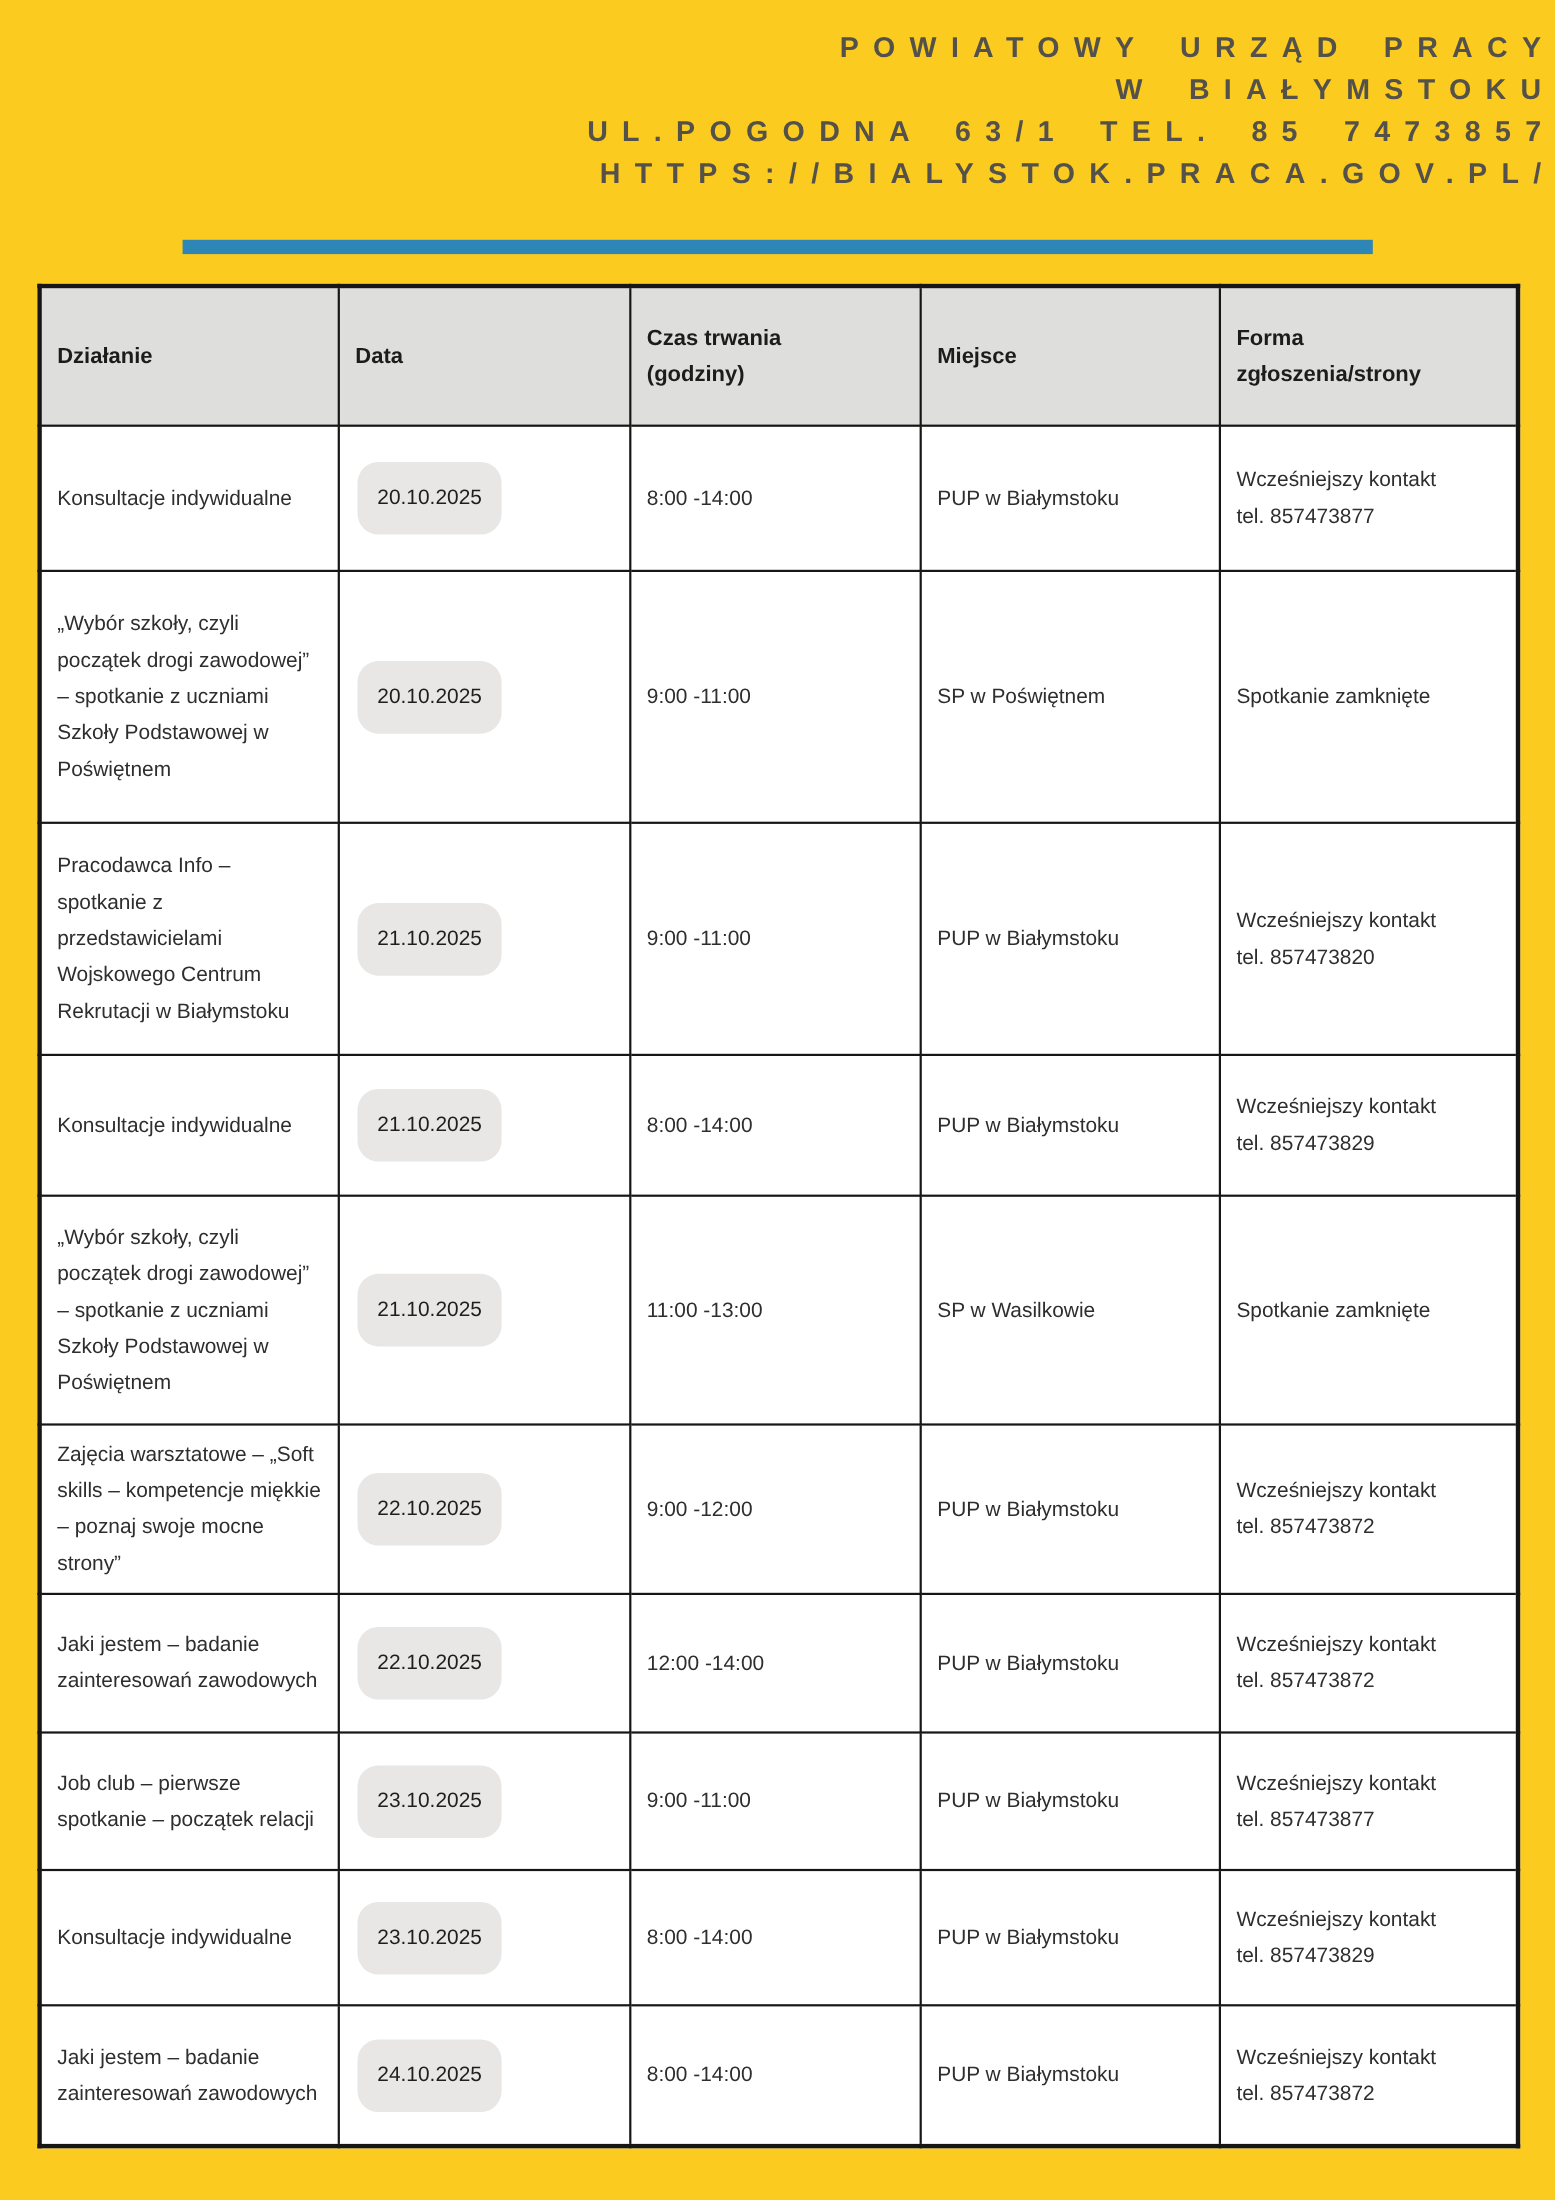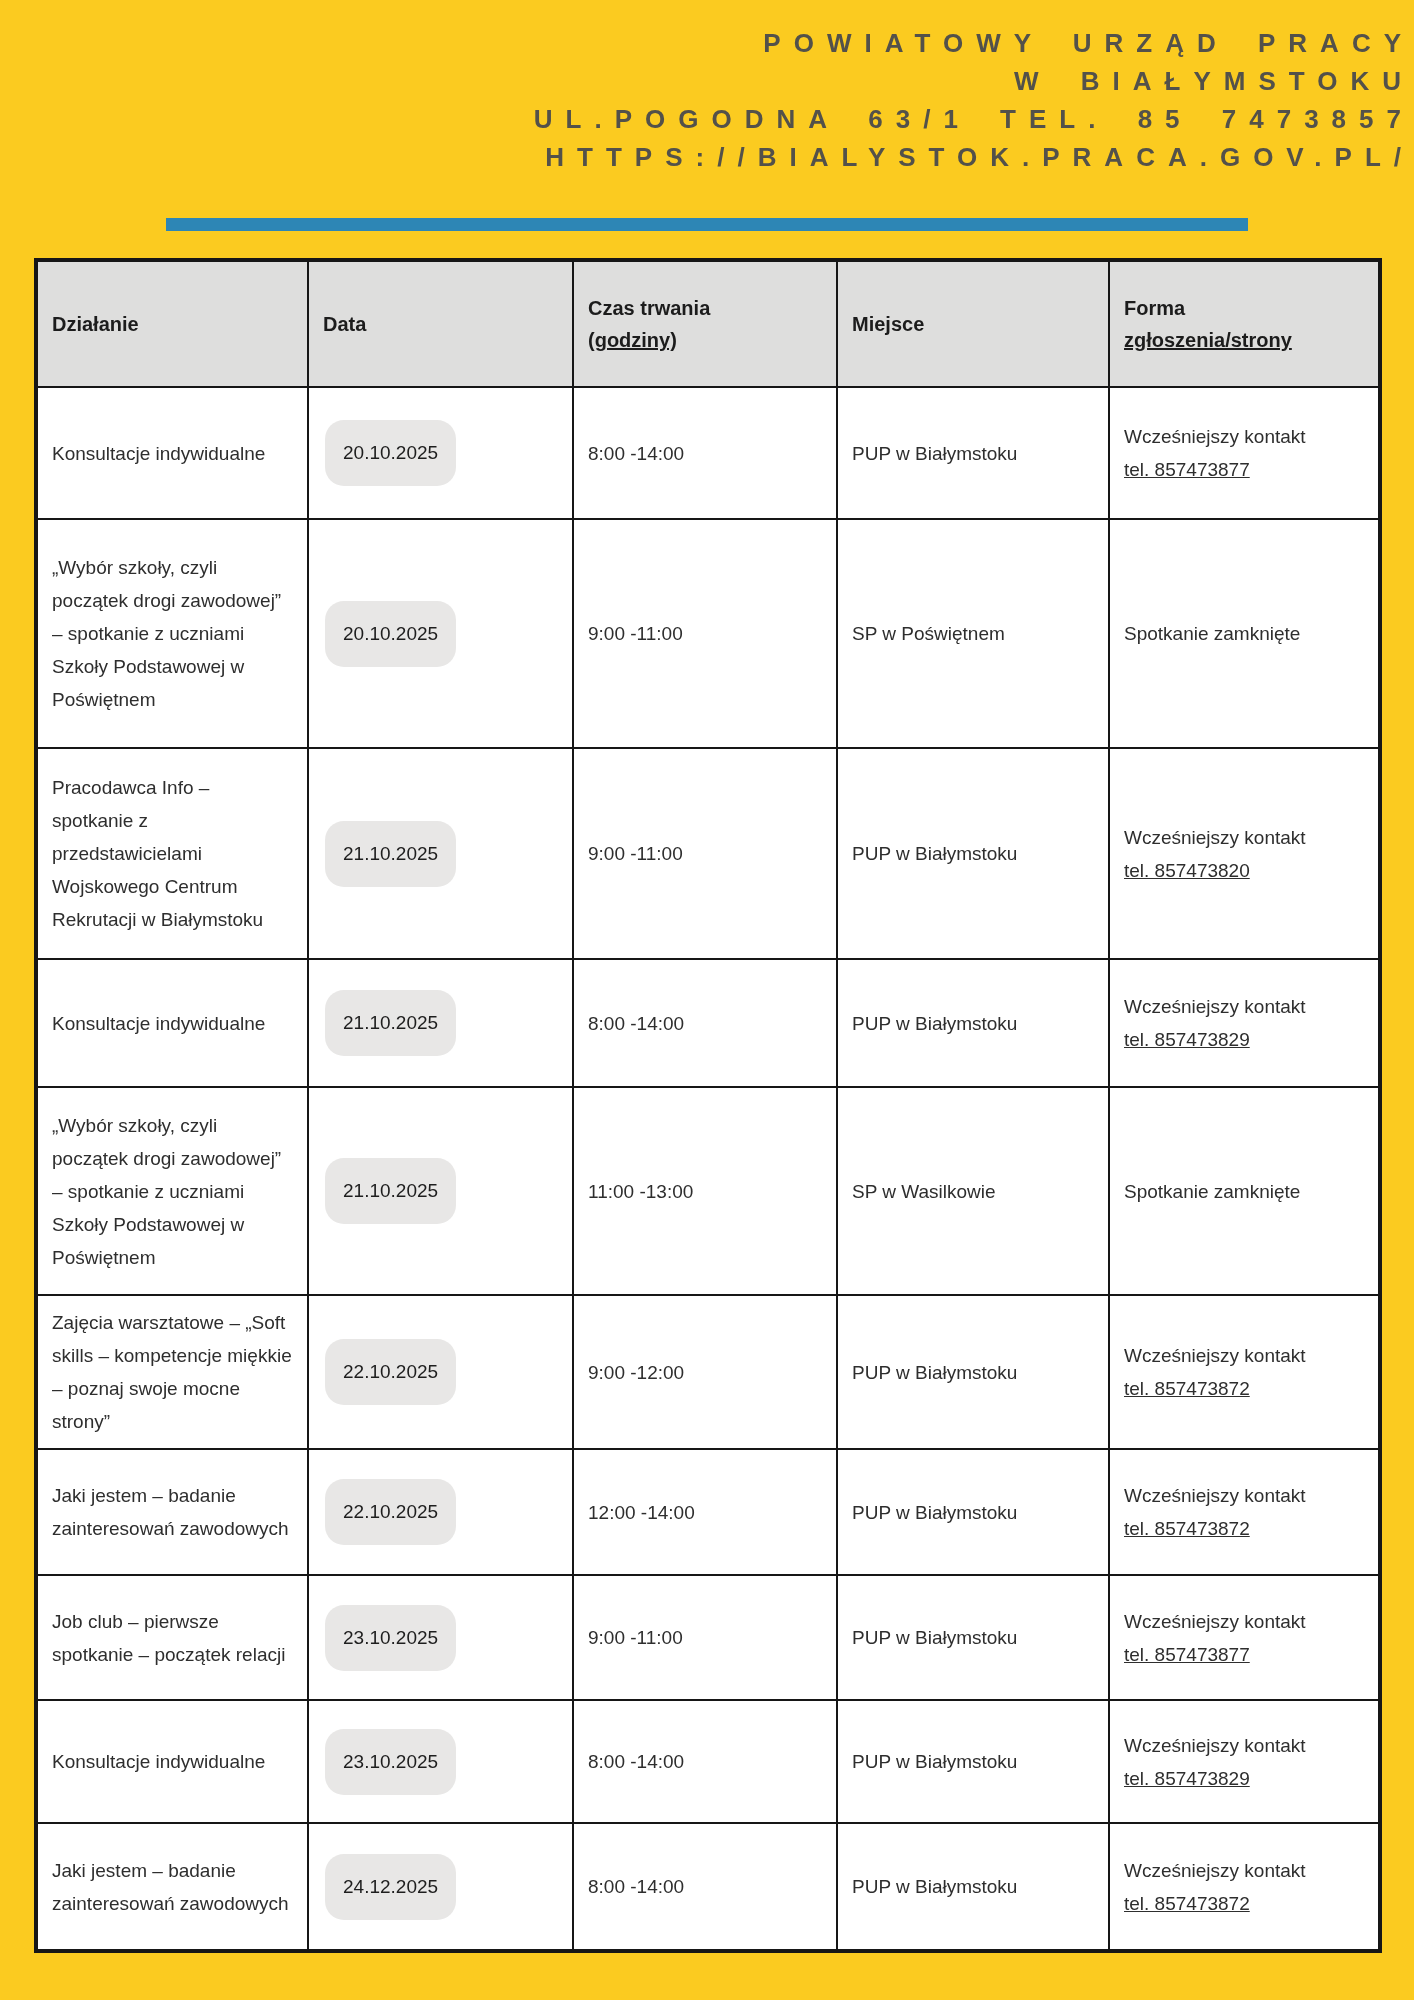--- a/index.html
+++ b/index.html
@@ -70,21 +70,21 @@
   tr.r0 { height: 132px; }
   tr.r1 { height: 229px; }
   tr.r2 { height: 211px; }
   tr.r3 { height: 128px; }
   tr.r4 { height: 208px; }
   tr.r5 { height: 138px; }
   tr.r6 { height: 126px; }
   tr.r7 { height: 125px; }
   tr.r8 { height: 123px; }
   tr.r9 { height: 128px; }
-  .l2 { display: block; text-decoration: underline; }
+  .l2 { display: block; }
   .date-pill {
     display: inline-block;
     background: #E8E7E6;
     border-radius: 19px;
     padding: 22px 18px;
     font-size: 19px;
     color: #1E1E1E;
     line-height: 22px;
     margin-left: 2px;
   }
@@ -194,21 +194,21 @@
       </tr>
       <tr class="r8">
         <td><span>Konsultacje indywidualne</span></td>
         <td><span class="date-pill">23.10.2025</span></td>
         <td><span>8:00 -14:00</span></td>
         <td><span>PUP w Białymstoku</span></td>
         <td><span>Wcześniejszy kontakt</span><span class="l2">tel. 857473829</span></td>
       </tr>
       <tr class="r9">
         <td><span>Jaki jestem – badanie zainteresowań zawodowych</span></td>
-        <td><span class="date-pill">24.12.2025</span></td>
+        <td><span class="date-pill">24.10.2025</span></td>
         <td><span>8:00 -14:00</span></td>
         <td><span>PUP w Białymstoku</span></td>
         <td><span>Wcześniejszy kontakt</span><span class="l2">tel. 857473872</span></td>
       </tr>
     </tbody>
   </table>
 
 </div>
 
 </body></html>

